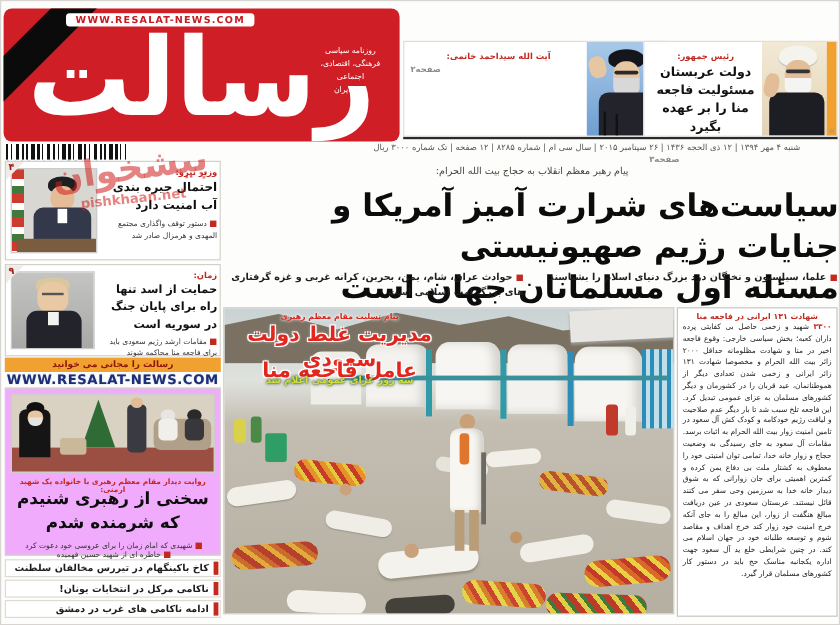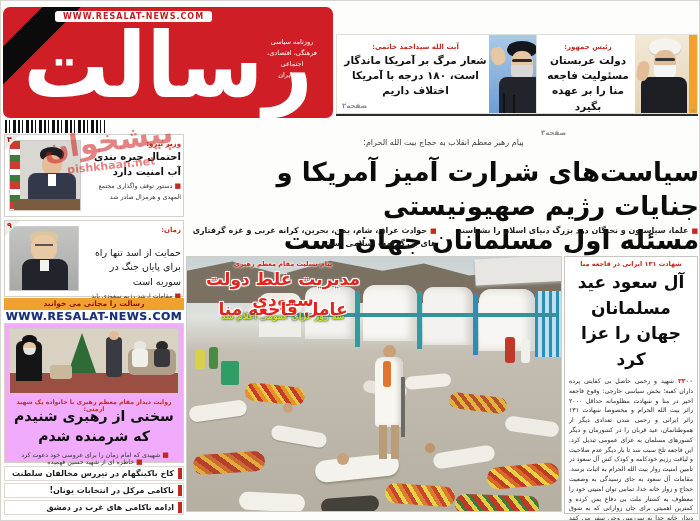--- a/index.html
+++ b/index.html
@@ -88,25 +88,25 @@
       <div>روزنامه سیاسی</div>
       <div>فرهنگی، اقتصادی، اجتماعی</div>
       <div>صبح ایران</div>
     </div>
     <div class="ribbon"></div>
     <div class="site-pill">WWW.RESALAT-NEWS.COM</div>
   </div>
   <div class="barcode"></div>
   <div class="barcode-num">2032060 975981</div>
   <div class="top-rule"></div>
+  <div class="dateline fa">شنبه ۴ مهر ۱۳۹۴ | ۱۲ ذی الحجه ۱۴۳۶ | ۲۶ سپتامبر ۲۰۱۵ | سال سی ام | شماره ۸۲۸۵ | ۱۲ صفحه | تک شماره ۳۰۰۰ ریال</div>
 
   <div class="card" style="left:335px;width:220px;">
     <div class="txt fa" style="position:absolute;right:66px;left:5px;top:8px;text-align:center;">
       <div class="kicker-red">آیت الله سیداحمد خاتمی:</div>
-      <div class="card-head">شعار مرگ بر آمریکا ماندگار است، ۱۸۰ درجه با آمریکا اختلاف داریم</div>
       <div class="page-ref fa" style="text-align:left;margin-top:3px;">صفحه۲</div>
     </div>
     <div class="photo" style="right:8px;width:58px;background:linear-gradient(#a9c9e8,#6f9ed2);">
       <div aria-hidden="true">
         <div style="position:absolute;left:18px;top:6px;width:30px;height:16px;background:#15151c;border-radius:50% 50% 40% 40%;"></div>
         <div style="position:absolute;left:22px;top:16px;width:22px;height:24px;background:#e7c6a4;border-radius:45%;"></div>
         <div style="position:absolute;left:23px;top:24px;width:20px;height:3px;background:#2a2a2a;border-radius:2px;"></div>
         <div style="position:absolute;left:22px;top:30px;width:22px;height:16px;background:#d8d8d8;border-radius:0 0 50% 50%;"></div>
         <div style="position:absolute;left:10px;top:42px;width:46px;height:36px;background:#23232c;border-radius:8px 8px 0 0;"></div>
         <div style="position:absolute;left:2px;top:12px;width:14px;height:18px;background:#e7c6a4;border-radius:40%;transform:rotate(-15deg);"></div>
@@ -143,21 +143,20 @@
     <div>سیاست‌های شرارت آمیز آمریکا و جنایات رژیم صهیونیستی</div>
     <div>مسئله اول مسلمانان جهان است</div>
   </div>
   <div class="bullets-row">
     <div class="bullet-item fa"><span class="sq">■</span> <span>علما، سیاسیون و نخبگان درد بزرگ دنیای اسلام را بشناسند</span></div>
     <div class="bullet-item fa"><span class="sq">■</span> <span>حوادث عراق، شام، یمن، بحرین، کرانه غربی و غزه گرفتاری های بزرگ امت اسلامی است</span></div>
   </div>
 
   <div class="rstory">
     <div class="kick fa">شهادت ۱۳۱ ایرانی در فاجعه منا</div>
-    <div class="head fa">آل سعود عید مسلمانان جهان را عزا کرد</div>
     <div class="body fa">
       <span class="lead-num">۳۳۰۰</span>
       <span>شهید و زخمی حاصل بی کفایتی پرده داران کعبه؛ بخش سیاسی خارجی: وقوع فاجعه اخیر در منا و شهادت مظلومانه حداقل ۲۰۰۰ زائر بیت الله الحرام و مخصوصا شهادت ۱۳۱ زائر ایرانی و زخمی شدن تعدادی دیگر از هموطنانمان، عید قربان را در کشورمان و دیگر کشورهای مسلمان به عزای عمومی تبدیل کرد. این فاجعه تلخ سبب شد تا بار دیگر عدم صلاحیت و لیاقت رژیم خودکامه و کودک کش آل سعود در تامین امنیت زوار بیت الله الحرام به اثبات برسد. مقامات آل سعود به جای رسیدگی به وضعیت حجاج و زوار خانه خدا، تمامی توان امنیتی خود را معطوف به کشتار ملت بی دفاع یمن کرده و کمترین اهمیتی برای جان زوارانی که به شوق دیدار خانه خدا به سرزمین وحی سفر می کنند قائل نیستند. عربستان سعودی در عین دریافت مبالغ هنگفت از زوار، این مبالغ را به جای آنکه خرج امنیت خود زوار کند خرج اهداف و مقاصد شوم و توسعه طلبانه خود در جهان اسلام می کند. در چنین شرایطی خلع ید آل سعود جهت اداره یکجانبه مناسک حج باید در دستور کار کشورهای مسلمان قرار گیرد.</span>
     </div>
 
   </div>
 
   <div class="mina">
     <div aria-hidden="true">
 
@@ -243,21 +242,21 @@
       <div aria-hidden="true">
         <div style="position:absolute;left:20px;top:4px;width:28px;height:10px;background:#d8c79f;border-radius:50% 50% 0 0;"></div>
         <div style="position:absolute;left:21px;top:8px;width:26px;height:26px;background:#e9c8a4;border-radius:42%;"></div>
         <div style="position:absolute;left:25px;top:17px;width:18px;height:2px;background:#555;"></div>
         <div style="position:absolute;left:12px;top:32px;width:46px;height:33px;background:#23232b;border-radius:9px 9px 0 0;"></div>
         <div style="position:absolute;left:30px;top:33px;width:9px;height:11px;background:#f2f2f0;"></div>
       </div>
     </div>
     <div class="txt fa" style="left:80px;width:96px;">
       <div class="kicker-red">زمان:</div>
-      <div style="font-size:9.5px;font-weight:normal;color:#111;line-height:1.5;margin-top:12px;">حمایت از اسد تنها راه برای پایان جنگ در سوریه است</div>
+      <div style="font-size:9.5px;font-weight:bold;color:#111;line-height:1.5;margin-top:1px;">حمایت از اسد تنها راه برای پایان جنگ در سوریه است</div>
       <div class="mini-bullet"><span class="sq">■</span> <span>مقامات ارشد رژیم سعودی باید برای فاجعه منا محاکمه شوند</span></div>
     </div>
     <div class="fold"></div>
     <div class="fold-num">۹</div>
   </div>
 
   <div class="promo fa">رسالت را مجانی می خوانید</div>
   <div class="lsite">WWW.RESALAT-NEWS.COM</div>
 
   <div class="story3">

